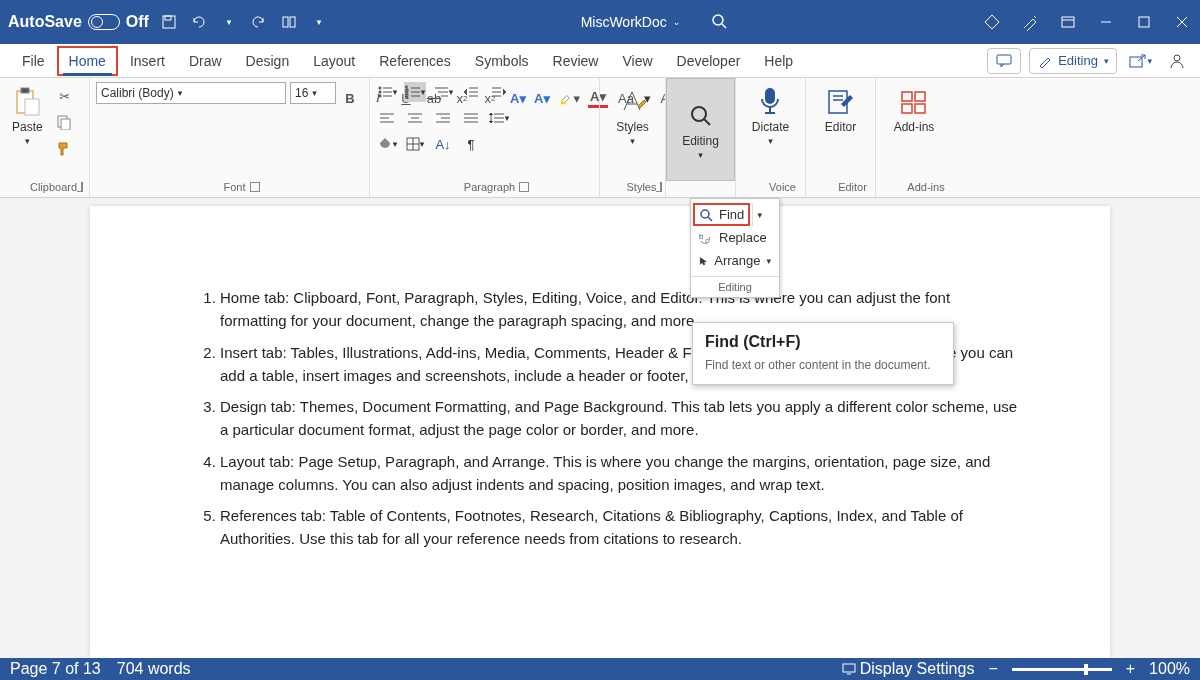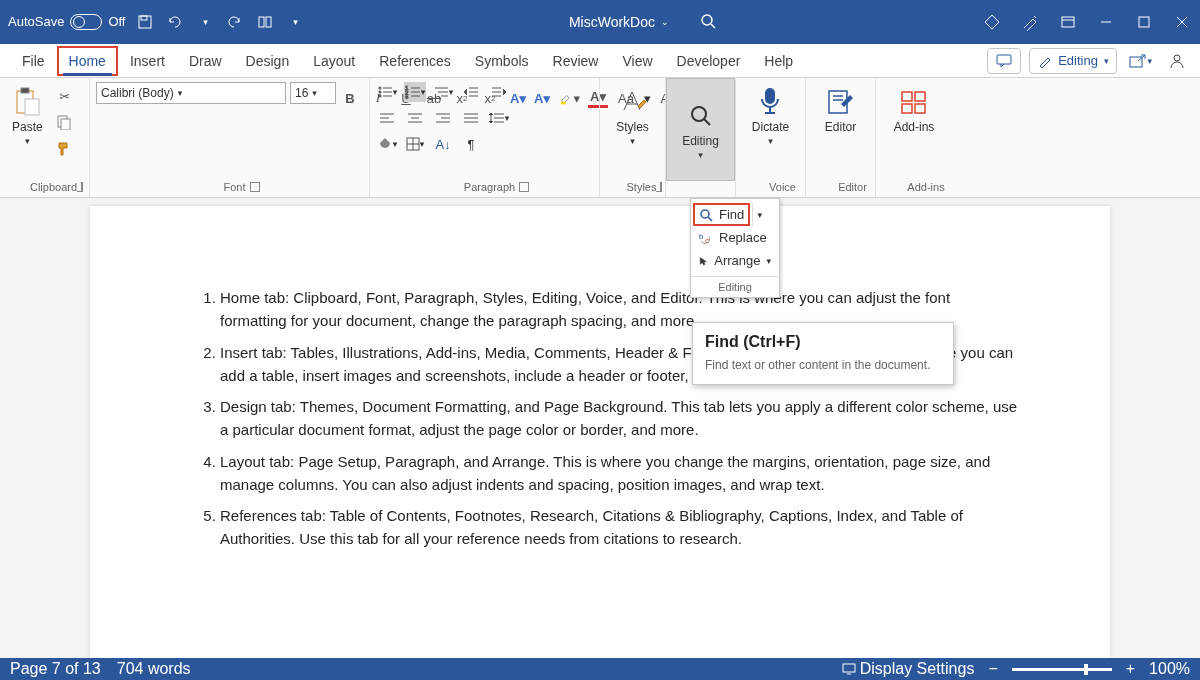--- a/index.html
+++ b/index.html
@@ -1,19 +1,19 @@
 <!DOCTYPE html>
 <html><head>
 <meta charset="utf-8">
 <style>
 * { box-sizing: border-box; margin: 0; padding: 0; }
 body { font-family: "Segoe UI", sans-serif; font-size: 13px; color: #333; background: #fff; width: 1200px; height: 680px; overflow: hidden; position: relative; }
 .titlebar { background: #2B579A; height: 44px; display: flex; align-items: center; color: #fff; padding: 0 8px; }
 .titlebar .left { display: flex; align-items: center; gap: 10px; }
-.titlebar .left .autosave { display: flex; gap: 6px; font-size: 13px; }
+.titlebar .left .autosave { display: flex; align-items: center; gap: 6px; font-size: 16px; font-weight: bold; }
 .toggle { width: 32px; height: 16px; border: 1px solid #fff; border-radius: 8px; position: relative; }
 .toggle::after { content: ""; position: absolute; left: 2px; top: 1px; width: 10px; height: 10px; border: 1px solid #fff; border-radius: 50%; }
 .ti { width: 20px; height: 20px; display: inline-flex; align-items: center; justify-content: center; }
 .titlebar .center { flex: 1; display: flex; align-items: center; justify-content: center; gap: 30px; }
 .titlebar .doc { display: flex; align-items: center; gap: 6px; font-size: 14px; }
 .titlebar .search { width: 20px; height: 20px; }
 .titlebar .right { display: flex; align-items: center; gap: 18px; }
 svg { display: block; }
 
 .tabrow { display: flex; align-items: center; height: 34px; border-bottom: 1px solid #d4d4d4; padding: 4px 10px; background: #fff; }

